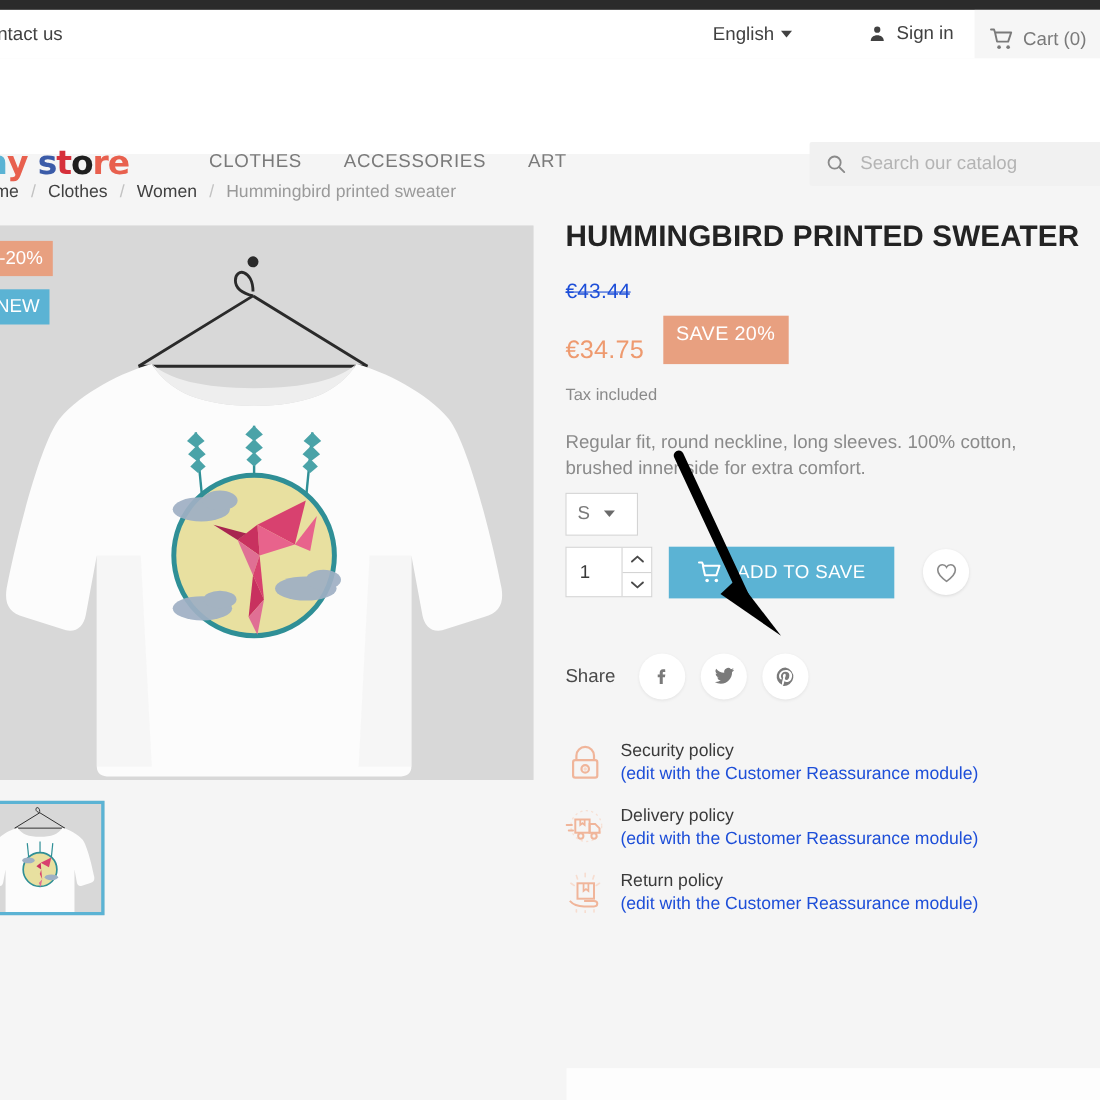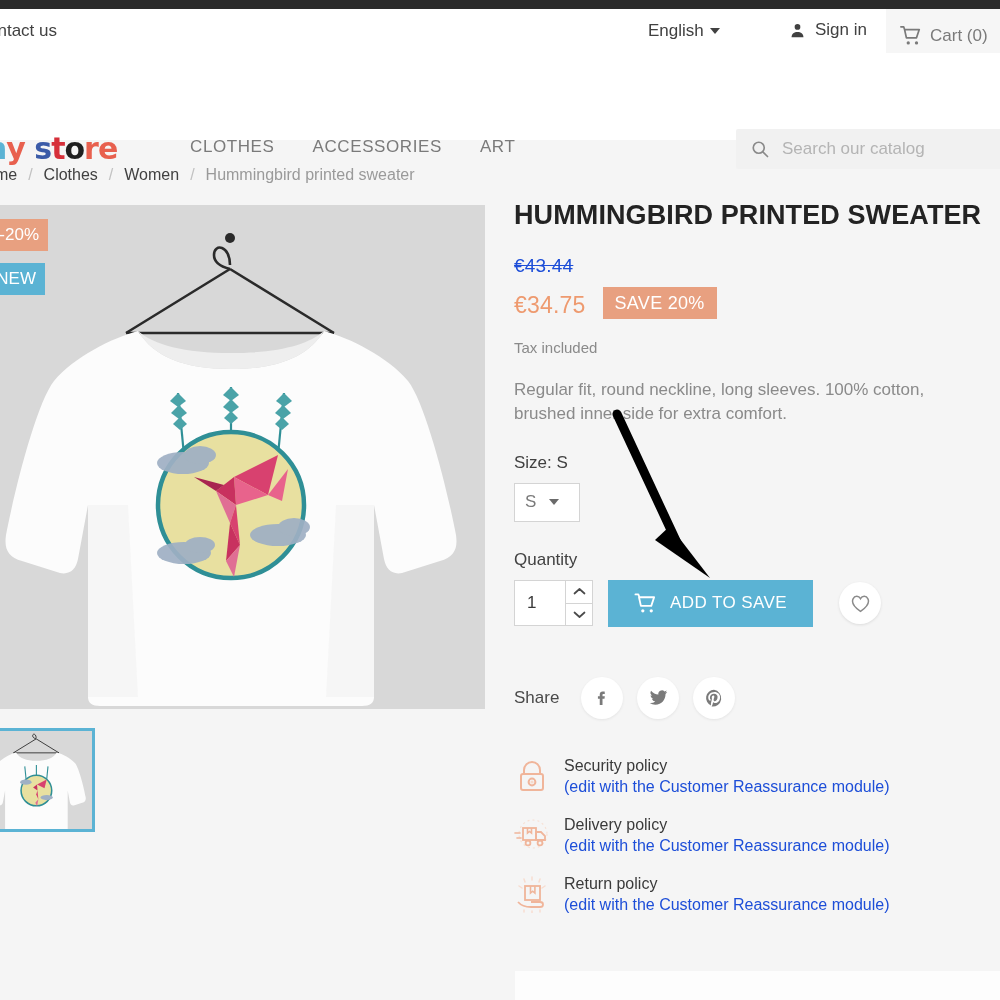--- a/index.html
+++ b/index.html
@@ -122,21 +122,21 @@
   .price-old {
     margin-top: 24px; font-size: 19px; color: #1d4ed8;
     text-decoration: line-through; letter-spacing: 0.2px;
   }
   .price-row {
     margin-top: 10px; display: flex; align-items: flex-end; gap: 17px;
   }
   .price-new { font-size: 23px; color: #ee9a6f; letter-spacing: 0.2px; }
   .save-badge {
     background: #e8a080; color: #ffffff; font-size: 18px;
-    padding: 6px 12px 5px 12px; letter-spacing: 0.3px;
+    padding: 6px 12px 17px 12px; letter-spacing: 0.3px;
   }
   .tax { margin-top: 20px; font-size: 15px; color: #8a8a8a; }
   .desc {
     margin-top: 22px; font-size: 17px; color: #8a8a8a; line-height: 1.4;
     width: 432px;
   }
   .size-label { margin-top: 27px; font-size: 17px; color: #414141; }
   .size-select {
     margin-top: 10px; width: 66px; height: 39px; background: #ffffff;
     border: 1px solid #d4d4d4; display: flex; align-items: center;
@@ -372,27 +372,25 @@
 
     <div class="price-row">
       <span class="price-new">€34.75</span>
       <span class="save-badge">SAVE 20%</span>
     </div>
 
     <div class="tax">Tax included</div>
 
     <div class="desc">Regular fit, round neckline, long sleeves. 100% cotton, brushed inner side for extra comfort.</div>
 
-    <div class="size-label">Size: S</div>
     <div class="size-select">
       <span class="size-value">S</span>
       <span class="caret-down" style="border-top-color:#6a6a6a;"></span>
     </div>
 
-    <div class="qty-label">Quantity</div>
 
     <div class="buyrow">
 
       <div class="qty-stepper">
         <div class="qty-value">1</div>
         <div class="qty-arrows">
           <div class="qty-arrow">
             <svg width="13" height="9" viewBox="0 0 13 9">
               <polyline points="1.5,6.5 6.5,2 11.5,6.5" fill="none" stroke="#4a4a4a" stroke-width="1.7" stroke-linecap="round" stroke-linejoin="round"></polyline>
             </svg>

